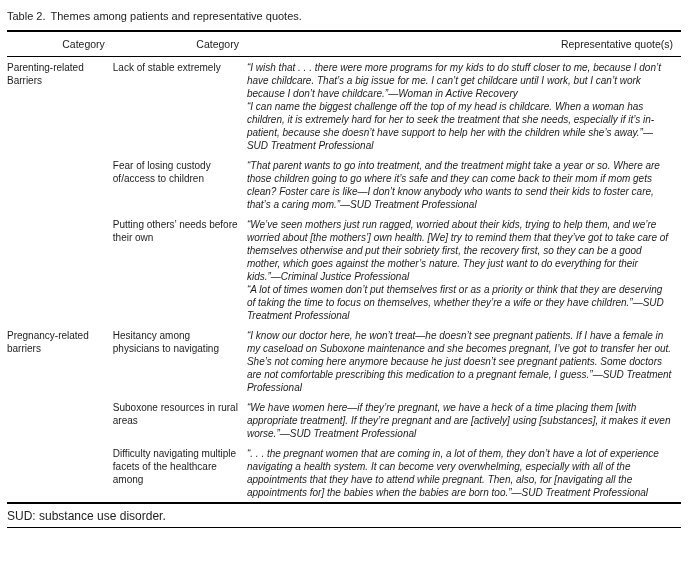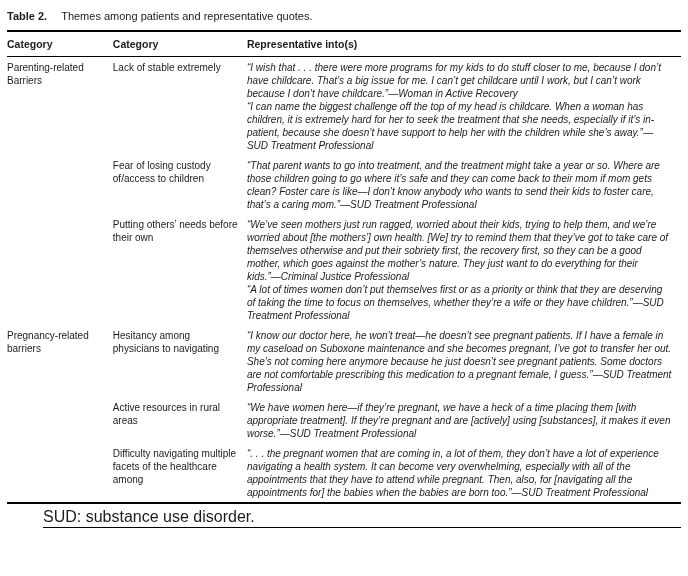--- a/index.html
+++ b/index.html
@@ -15,58 +15,57 @@
     background: #ffffff;
     color: #1c1c1c;
     font-family: "Liberation Sans", sans-serif;
   }
   .caption {
     font-size: 11px;
     line-height: 14px;
     margin-bottom: 7px;
   }
   .cap-label {
-    font-weight: bold;
-    margin-right: 14px;
+    font-weight: normal;
+    margin-right: 5px;
   }
   table.barriers {
     width: 100%;
     border-collapse: collapse;
     border-top: 2px solid #000;
     border-bottom: 2px solid #000;
     table-layout: fixed;
   }
   col.c1 { width: 15.7%; }
   col.c2 { width: 19.9%; }
   col.c3 { width: 64.4%; }
   thead th {
     font-size: 10.5px;
-    font-weight: bold;
-    text-align: left;
+    font-weight: normal;
+    text-align: right;
     vertical-align: top;
     padding: 6px 8px 6px 0;
     border-bottom: 1px solid #000;
   }
   tbody td {
     font-size: 10px;
     line-height: 13px;
     vertical-align: top;
     padding: 4px 8px 3px 0;
   }
   td.category-cell { padding-right: 10px; }
   p.quote {
     margin: 0;
     font-style: italic;
   }
   .footnote {
-    font-size: 16px;
+    font-size: 12px;
     line-height: 13px;
     padding: 6px 0 4px 0;
     border-bottom: 1px solid #000;
-    margin-left: 36px;
   }
 </style>
 </head>
 <body>
 
 <div class="page">
 
   <div class="caption">
     <span class="cap-label">Table 2.</span><span>Themes among patients and representative quotes.</span>
   </div>
@@ -74,21 +73,21 @@
   <table class="barriers">
     <colgroup>
         <col class="c1">
         <col class="c2">
         <col class="c3">
       </colgroup>
     <thead>
       <tr>
         <th>Category</th>
         <th>Category</th>
-        <th>Representative into(s)</th>
+        <th>Representative quote(s)</th>
       </tr>
     </thead>
     <tbody>
       <tr>
         <td class="category-cell" rowspan="3">Parenting-related Barriers</td>
         <td>Lack of stable extremely</td>
         <td>
           <p class="quote">“I wish that . . . there were more programs for my kids to do stuff closer to me, because I don’t have childcare. That’s a big issue for me. I can’t get childcare until I work, but I can’t work because I don’t have childcare.”—Woman in Active Recovery</p>
           <p class="quote">“I can name the biggest challenge off the top of my head is childcare. When a woman has children, it is extremely hard for her to seek the treatment that she needs, especially if it’s in-patient, because she doesn’t have support to help her with the children while she’s away.”—SUD Treatment Professional</p>
         </td>
@@ -107,21 +106,21 @@
         </td>
       </tr>
       <tr>
         <td class="category-cell" rowspan="3">Pregnancy-related barriers</td>
         <td>Hesitancy among physicians to navigating</td>
         <td>
           <p class="quote">“I know our doctor here, he won’t treat—he doesn’t see pregnant patients. If I have a female in my caseload on Suboxone maintenance and she becomes pregnant, I’ve got to transfer her out. She’s not coming here anymore because he just doesn’t see pregnant patients. Some doctors are not comfortable prescribing this medication to a pregnant female, I guess.”—SUD Treatment Professional</p>
         </td>
       </tr>
       <tr>
-        <td>Active resources in rural areas</td>
+        <td>Suboxone resources in rural areas</td>
         <td>
           <p class="quote">“We have women here—if they’re pregnant, we have a heck of a time placing them [with appropriate treatment]. If they’re pregnant and are [actively] using [substances], it makes it even worse.”—SUD Treatment Professional</p>
         </td>
       </tr>
       <tr>
         <td>Difficulty navigating multiple facets of the healthcare among</td>
         <td>
           <p class="quote">“. . . the pregnant women that are coming in, a lot of them, they don’t have a lot of experience navigating a health system. It can become very overwhelming, especially with all of the appointments that they have to attend while pregnant. Then, also, for [navigating all the appointments for] the babies when the babies are born too.”—SUD Treatment Professional</p>
         </td>
       </tr>

